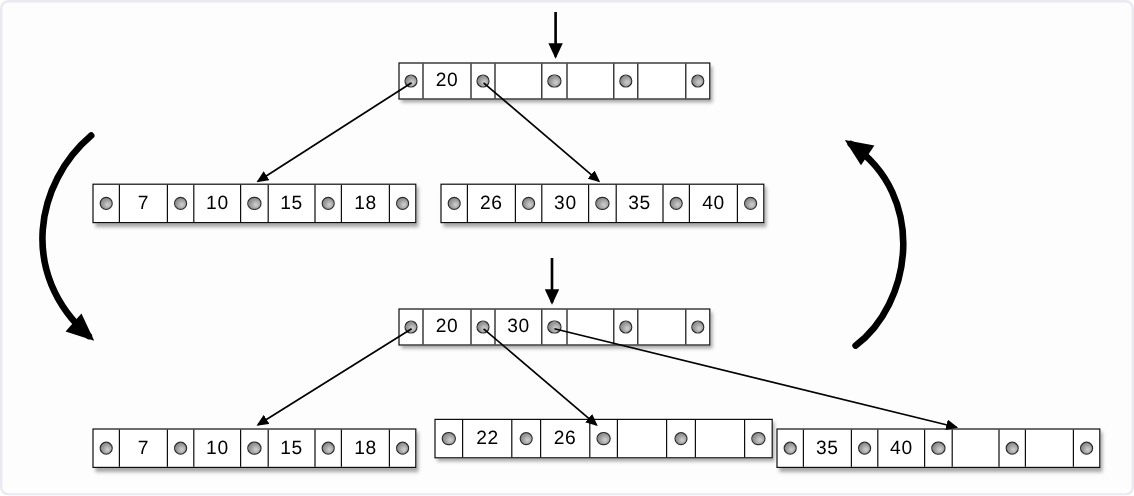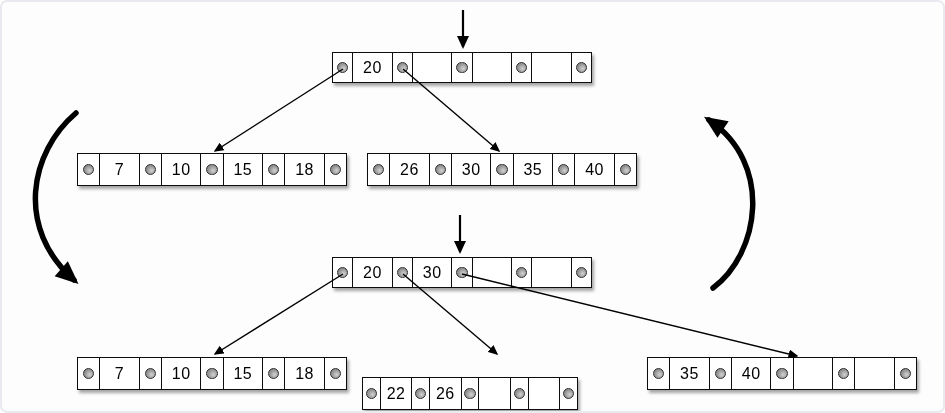--- a/index.html
+++ b/index.html
@@ -144,21 +144,21 @@
     <div class="cell key">15</div>
     <div class="cell ptr">
         <span class="dot"></span>
       </div>
     <div class="cell key">18</div>
     <div class="cell ptr">
         <span class="dot"></span>
       </div>
   </div>
 
-  <div class="node leaf" style="left:360px;top:375px;width:216px;height:33px">
+  <div class="node leaf" style="left:360px;top:347px;width:282px;height:33px">
     <div class="cell ptr">
         <span class="dot"></span>
       </div>
     <div class="cell key">22</div>
     <div class="cell ptr">
         <span class="dot"></span>
       </div>
     <div class="cell key">26</div>
     <div class="cell ptr">
         <span class="dot"></span>

